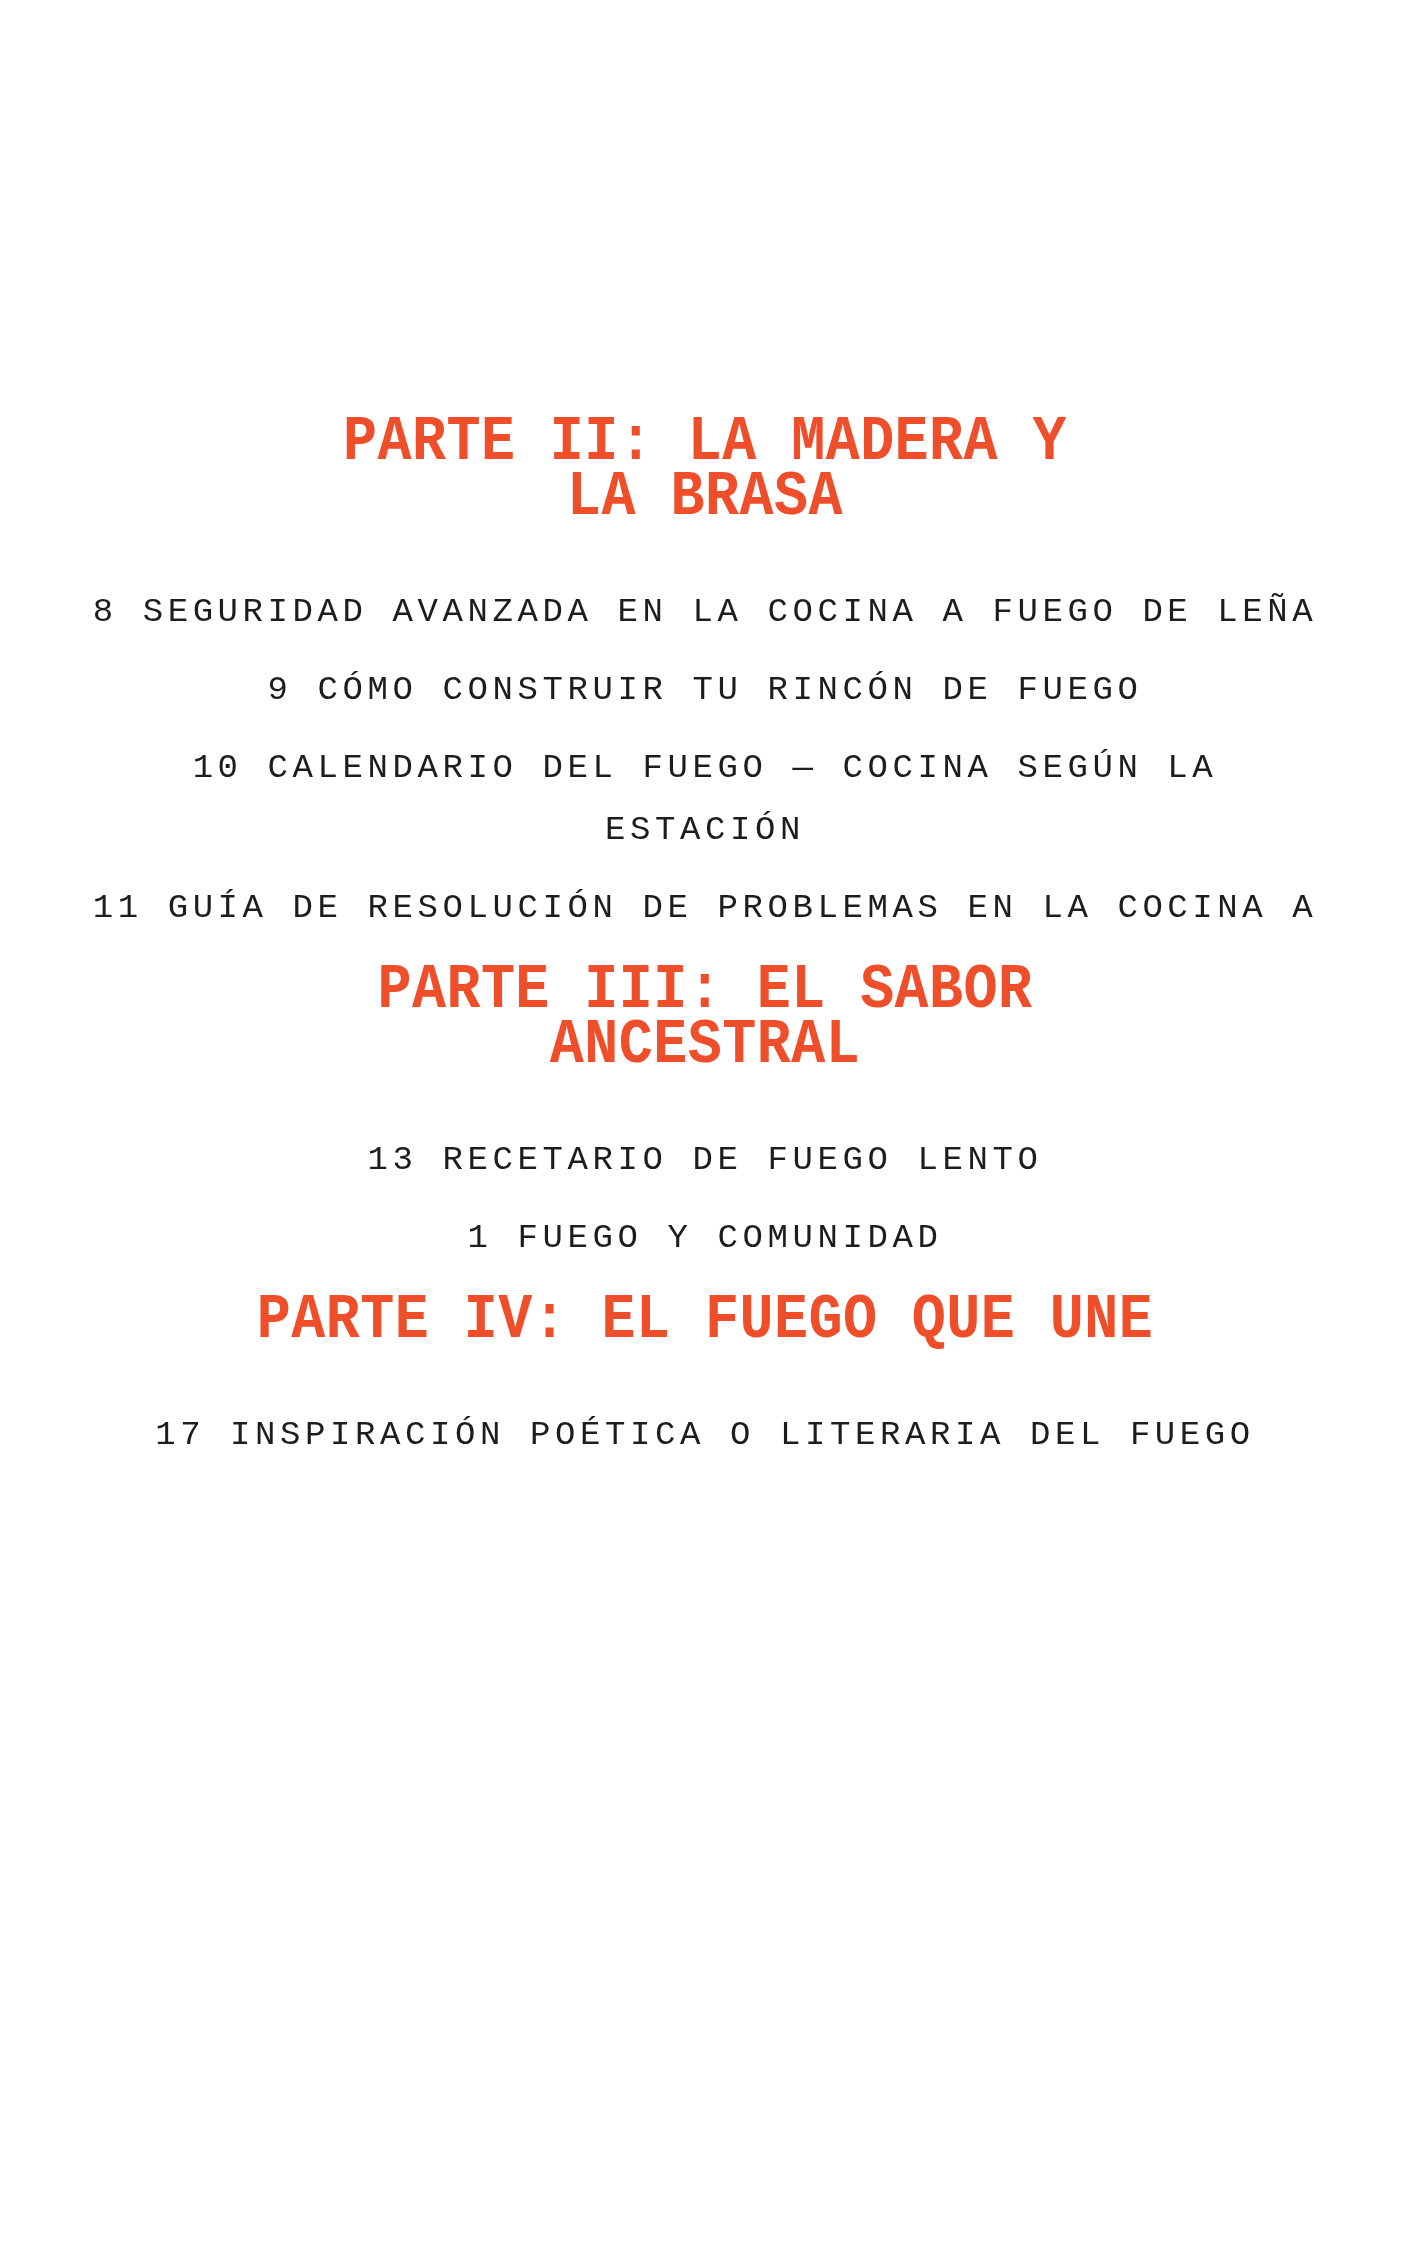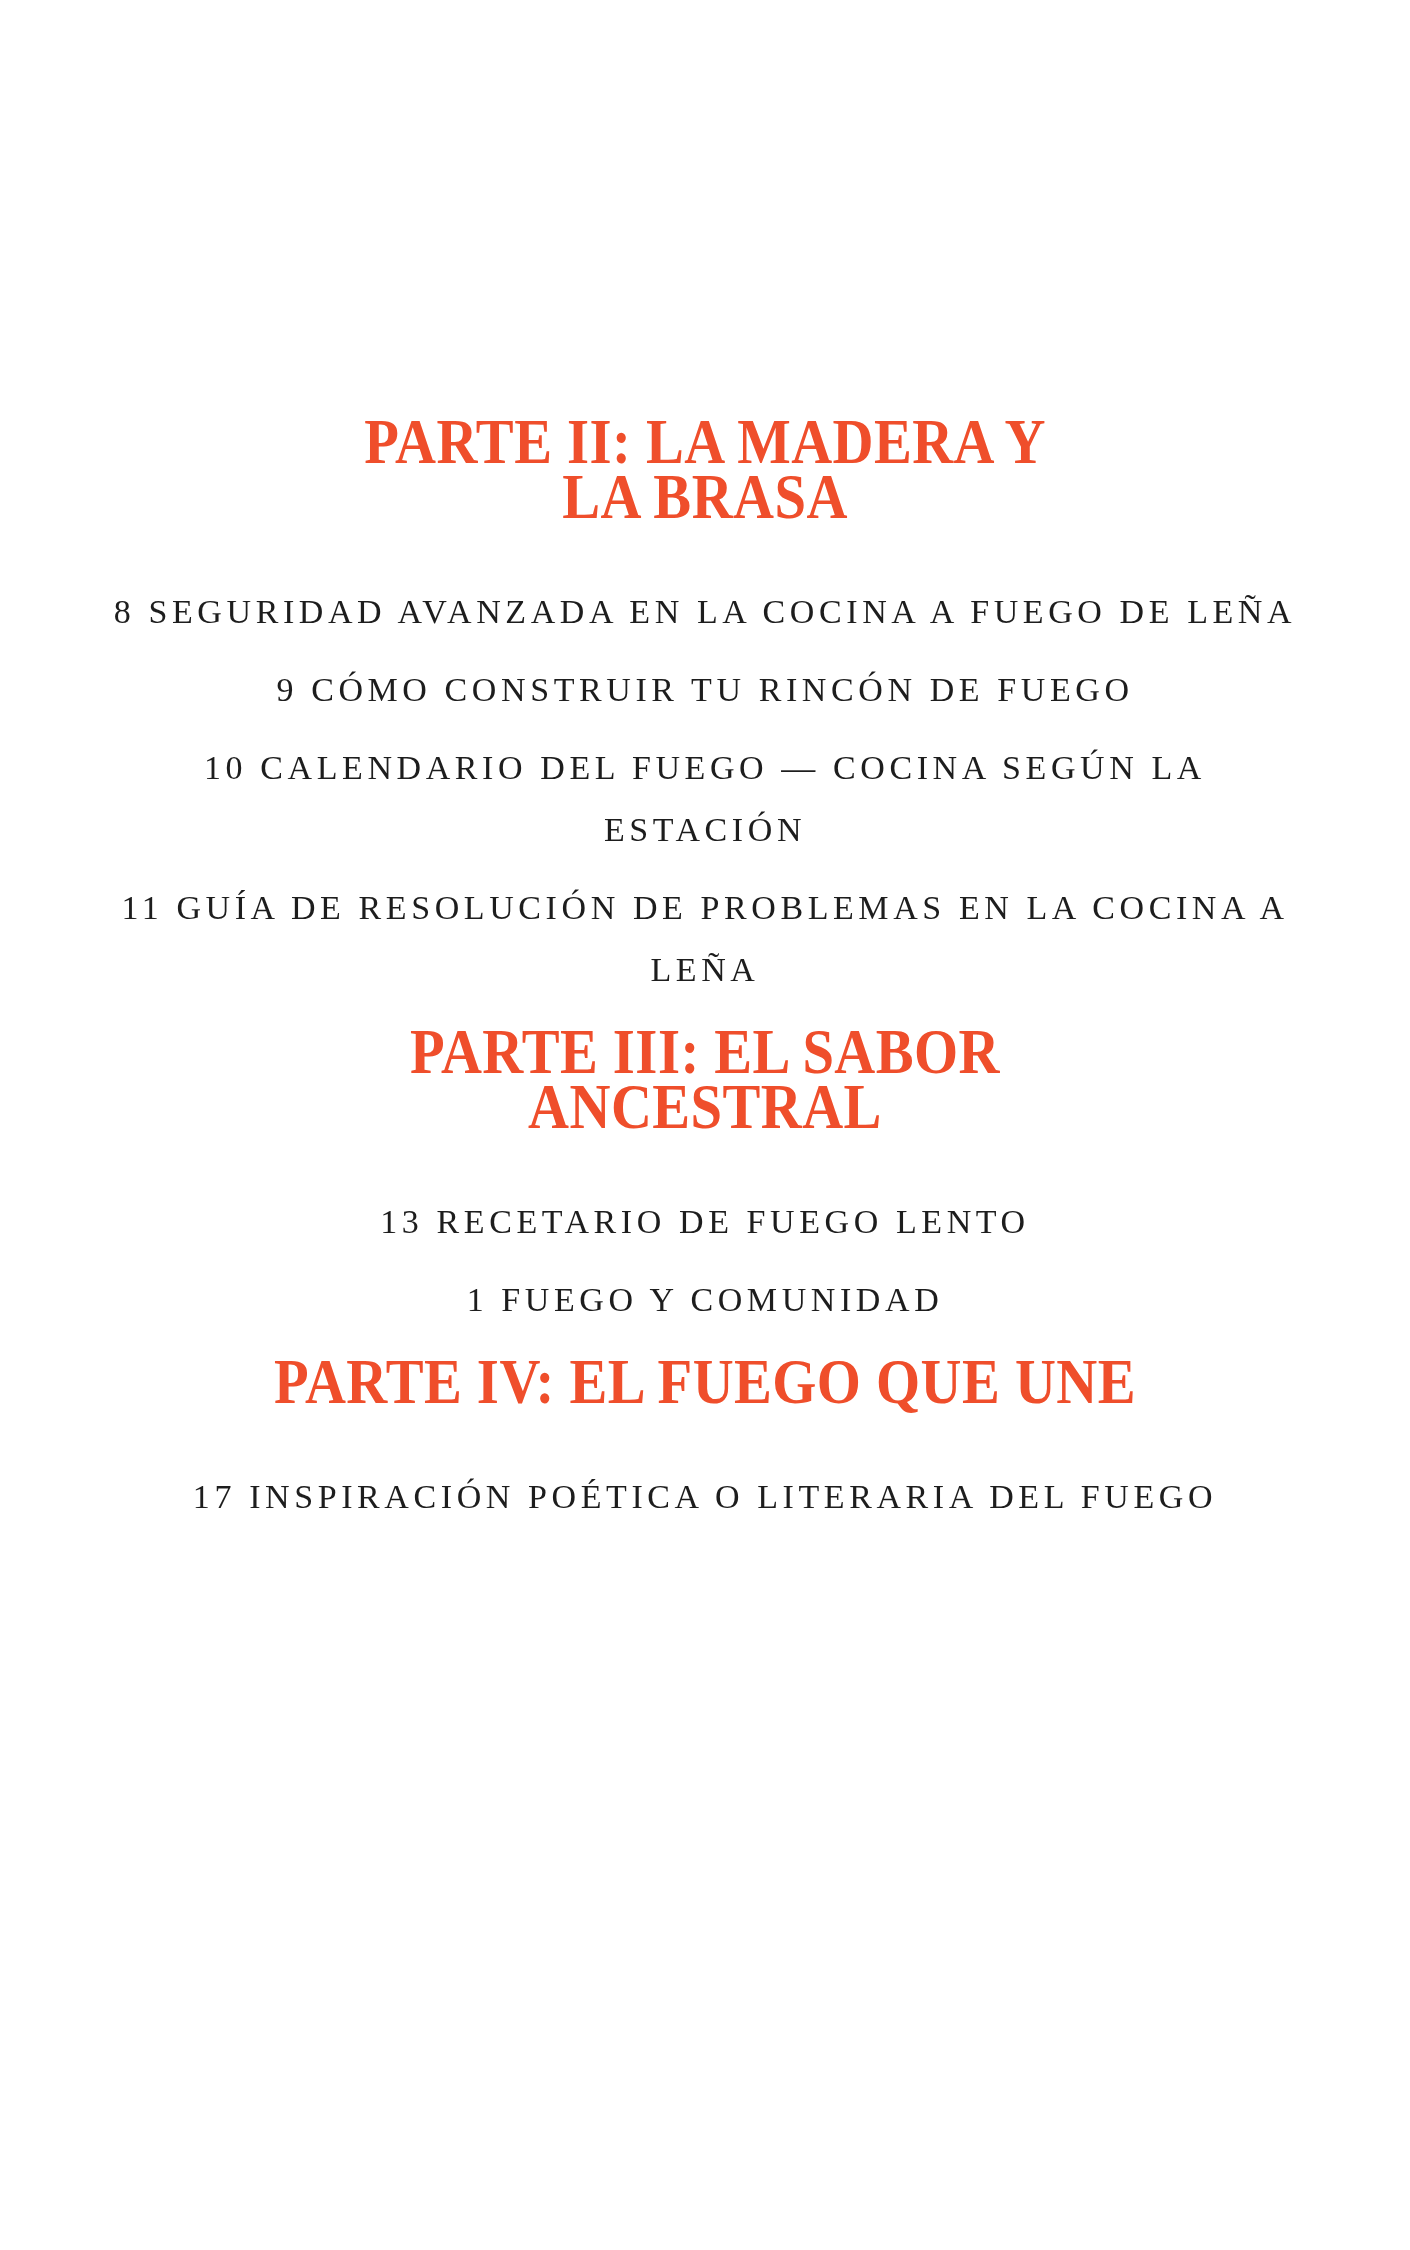--- a/index.html
+++ b/index.html
@@ -6,21 +6,21 @@
     margin: 0;
     padding: 0;
     background: #ffffff;
   }
   .page {
     position: relative;
     width: 1410px;
     height: 2250px;
     background: #ffffff;
     overflow: hidden;
-    font-family: Liberation Serif, serif;
+    font-family: Liberation Mono, monospace;
   }
   .toc {
     position: absolute;
     top: 0;
     left: 0;
     width: 1410px;
     padding-top: 415px;
     box-sizing: border-box;
     text-align: center;
   }
@@ -66,21 +66,20 @@
       </div>
       <div class="toc-item">
         <div class="toc-line">9 CÓMO CONSTRUIR TU RINCÓN DE FUEGO</div>
       </div>
       <div class="toc-item">
         <div class="toc-line">10 CALENDARIO DEL FUEGO — COCINA SEGÚN LA</div>
         <div class="toc-line">ESTACIÓN</div>
       </div>
       <div class="toc-item">
         <div class="toc-line">11 GUÍA DE RESOLUCIÓN DE PROBLEMAS EN LA COCINA A</div>
-        <div class="toc-line">LEÑA</div>
       </div>
       <h2 class="part-heading">
         <div class="heading-line">PARTE III: EL SABOR</div>
         <div class="heading-line">ANCESTRAL</div>
       </h2>
       <div class="toc-item">
         <div class="toc-line">13 RECETARIO DE FUEGO LENTO</div>
       </div>
       <div class="toc-item">
         <div class="toc-line">1 FUEGO Y COMUNIDAD</div>

